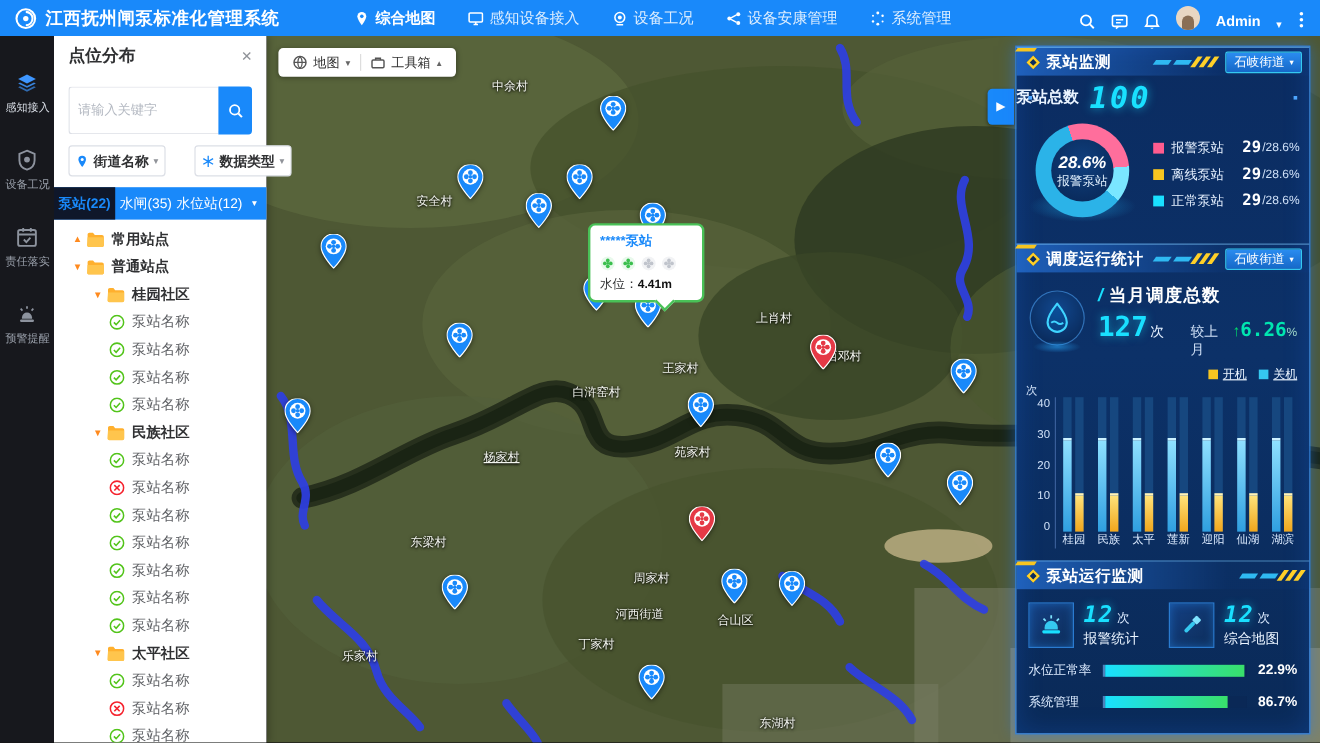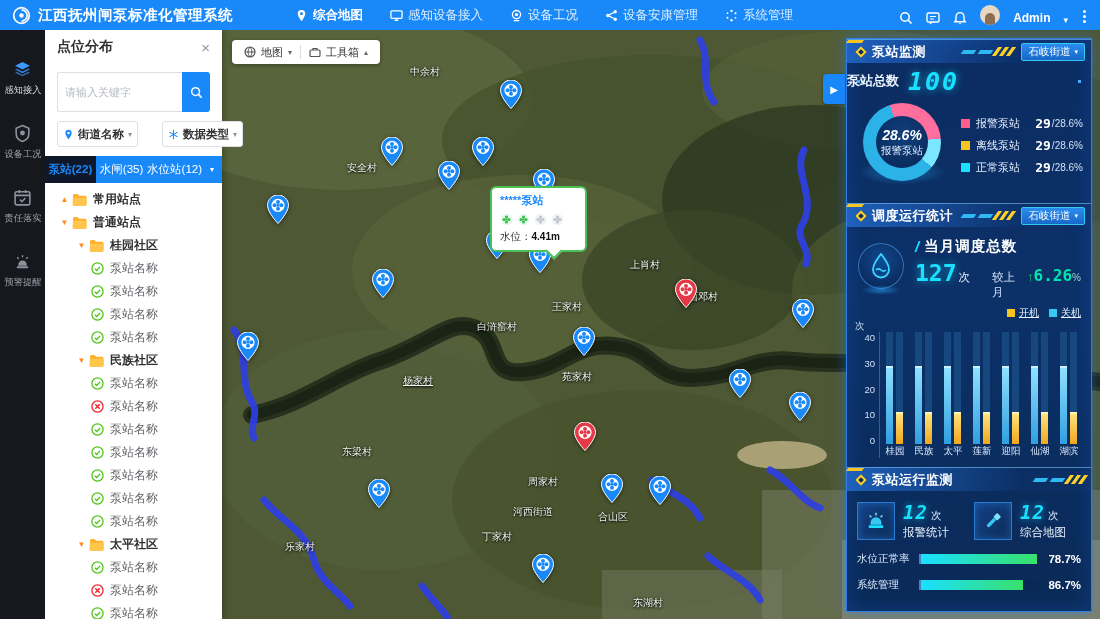--- a/index.html
+++ b/index.html
@@ -1189,21 +1189,21 @@
               <div class="card-label">综合地图</div>
             </div>
           </div>
         </div>
       <div class="bars" id="op-bars">
           <div class="prow">
             <span class="prow-label">水位正常率</span>
             <span class="ptrack">
               <span class="pfill green" style="width: 98.5%;"></span>
             </span>
-            <span class="prow-val">78.7%</span>
+            <span class="prow-val">22.9%</span>
           </div>
           <div class="prow">
             <span class="prow-label">系统管理</span>
             <span class="ptrack">
               <span class="pfill green" style="width: 86.7%;"></span>
             </span>
             <span class="prow-val">86.7%</span>
           </div>
         </div>
     </section>

